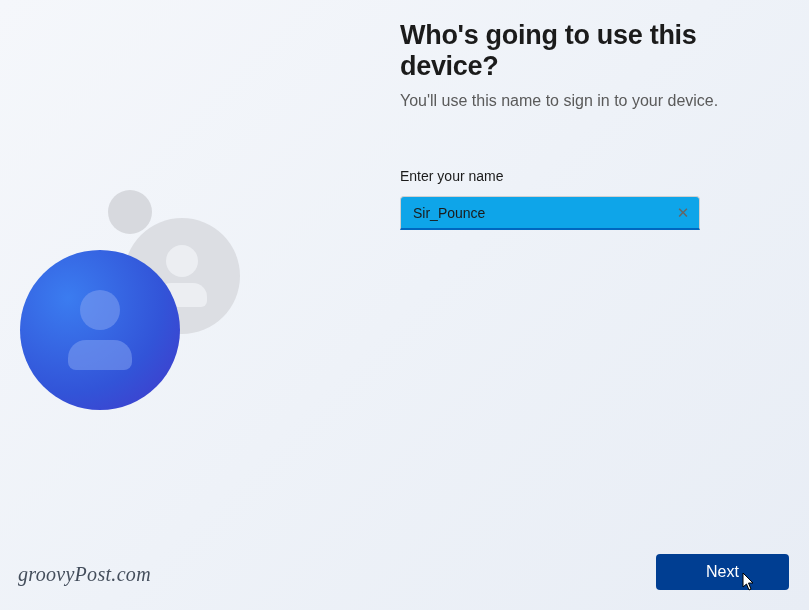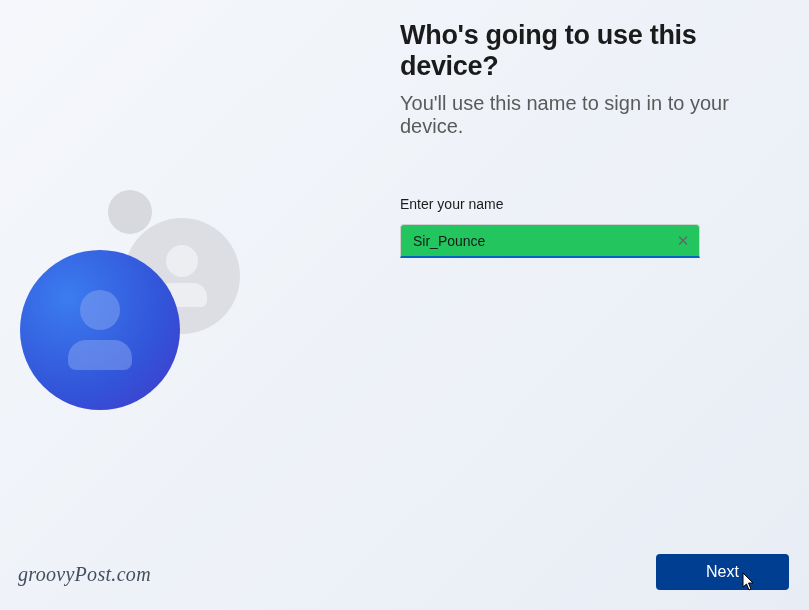--- a/index.html
+++ b/index.html
@@ -29,40 +29,40 @@
       padding: 20px 60px 0 0;
     }
     .heading {
       font-size: 27px;
       font-weight: 600;
       color: #1b1b1b;
       margin-bottom: 10px;
       letter-spacing: -0.3px;
     }
     .subheading {
-      font-size: 20px;
+      font-size: 16px;
       color: #5a5a5a;
       margin-bottom: 58px;
     }
     .field-label {
       font-size: 14px;
       color: #1b1b1b;
       margin-bottom: 12px;
     }
     .input-wrapper {
       position: relative;
       width: 300px;
     }
     .name-input {
       width: 100%;
       height: 34px;
       padding: 6px 36px 6px 12px;
       font-size: 14px;
       color: #1b1b1b;
-      background: #22c55e;
+      background: #0ea5e9;
       border: 1px solid #d0d0d0;
       border-bottom: 2px solid #0067c0;
       border-radius: 4px 4px 0 0;
       outline: none;
       font-family: inherit;
     }
     .clear-btn {
       position: absolute;
       right: 8px;
       top: 50%;

